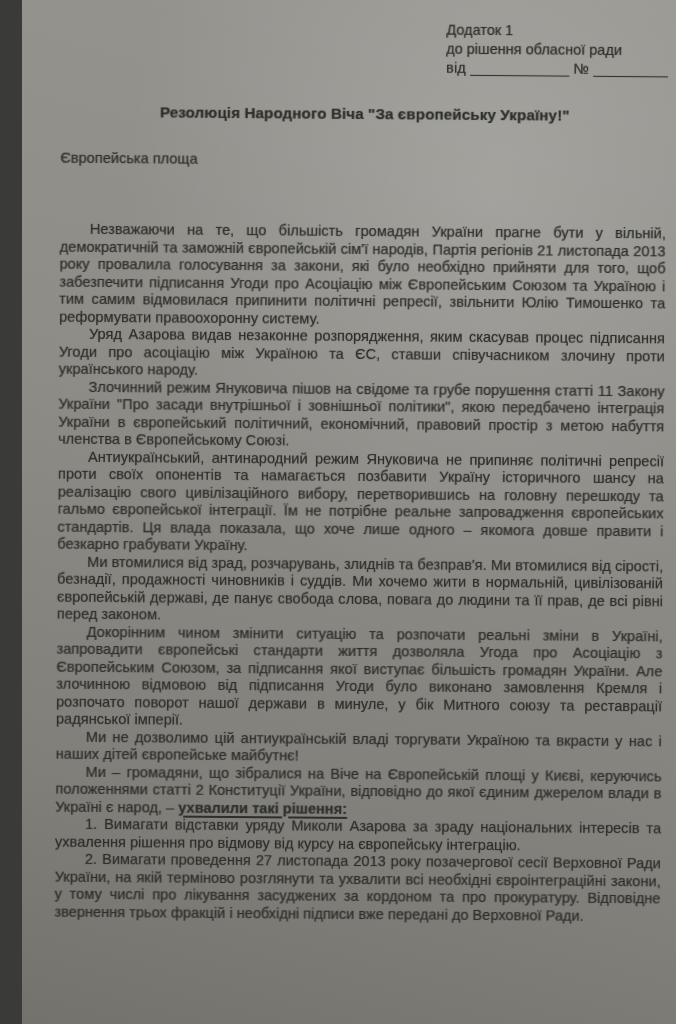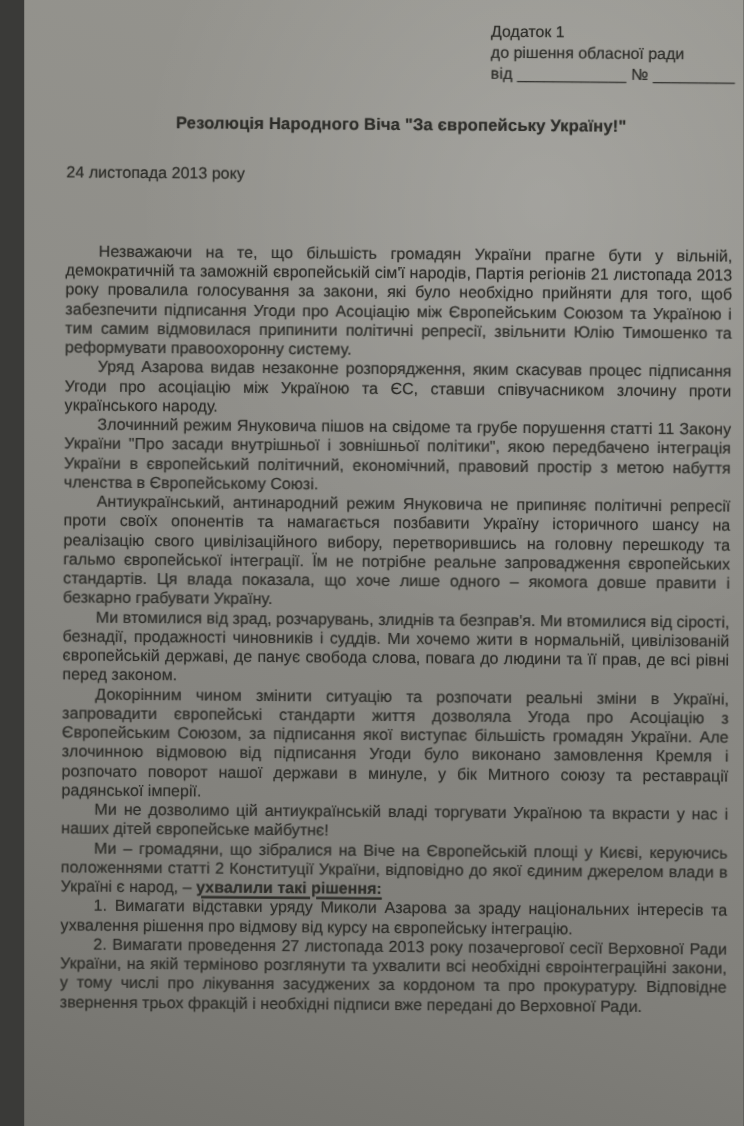--- a/index.html
+++ b/index.html
@@ -82,21 +82,21 @@
 
     <div class="annex">
       <div>Додаток 1</div>
       <div>до рішення обласної ради</div>
       <div class="blank-row">від ____________ № _________</div>
     </div>
 
     <div class="doc-title">Резолюція Народного Віча "За європейську Україну!"</div>
 
     <div class="dateline">
-      <div>24 листопада 2013 року</div>
+      <div>Європейська площа</div>
     </div>
 
     <div class="doc-body">
       <p>Незважаючи на те, що більшість громадян України прагне бути у вільній, демократичній та заможній європейській сім'ї народів, Партія регіонів 21 листопада 2013 року провалила голосування за закони, які було необхідно прийняти для того, щоб забезпечити підписання Угоди про Асоціацію між Європейським Союзом та Україною і тим самим відмовилася припинити політичні репресії, звільнити Юлію Тимошенко та реформувати правоохоронну систему.</p>
       <p>Уряд Азарова видав незаконне розпорядження, яким скасував процес підписання Угоди про асоціацію між Україною та ЄС, ставши співучасником злочину проти українського народу.</p>
       <p>Злочинний режим Януковича пішов на свідоме та грубе порушення статті 11 Закону України "Про засади внутрішньої і зовнішньої політики", якою передбачено інтеграція України в європейський політичний, економічний, правовий простір з метою набуття членства в Європейському Союзі.</p>
       <p>Антиукраїнський, антинародний режим Януковича не припиняє політичні репресії проти своїх опонентів та намагається позбавити Україну історичного шансу на реалізацію свого цивілізаційного вибору, перетворившись на головну перешкоду та гальмо європейської інтеграції. Їм не потрібне реальне запровадження європейських стандартів. Ця влада показала, що хоче лише одного – якомога довше правити і безкарно грабувати Україну.</p>
       <p>Ми втомилися від зрад, розчарувань, злиднів та безправ'я. Ми втомилися від сірості, безнадії, продажності чиновників і суддів. Ми хочемо жити в нормальній, цивілізованій європейській державі, де панує свобода слова, повага до людини та її прав, де всі рівні перед законом.</p>
       <p>Докорінним чином змінити ситуацію та розпочати реальні зміни в Україні, запровадити європейські стандарти життя дозволяла Угода про Асоціацію з Європейським Союзом, за підписання якої виступає більшість громадян України. Але злочинною відмовою від підписання Угоди було виконано замовлення Кремля і розпочато поворот нашої держави в минуле, у бік Митного союзу та реставрації радянської імперії.</p>
       <p>Ми не дозволимо цій антиукраїнській владі торгувати Україною та вкрасти у нас і наших дітей європейське майбутнє!</p>

